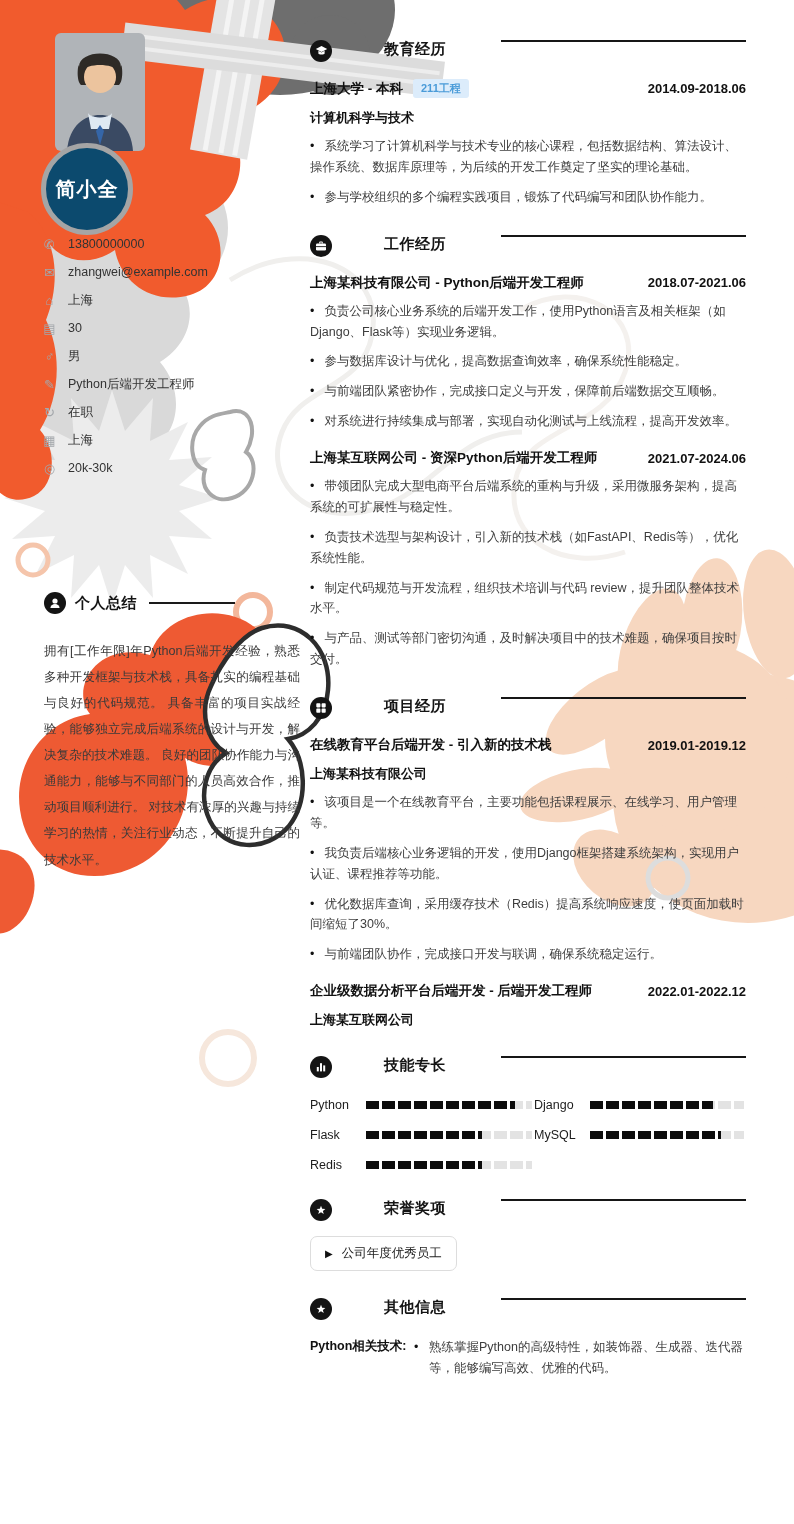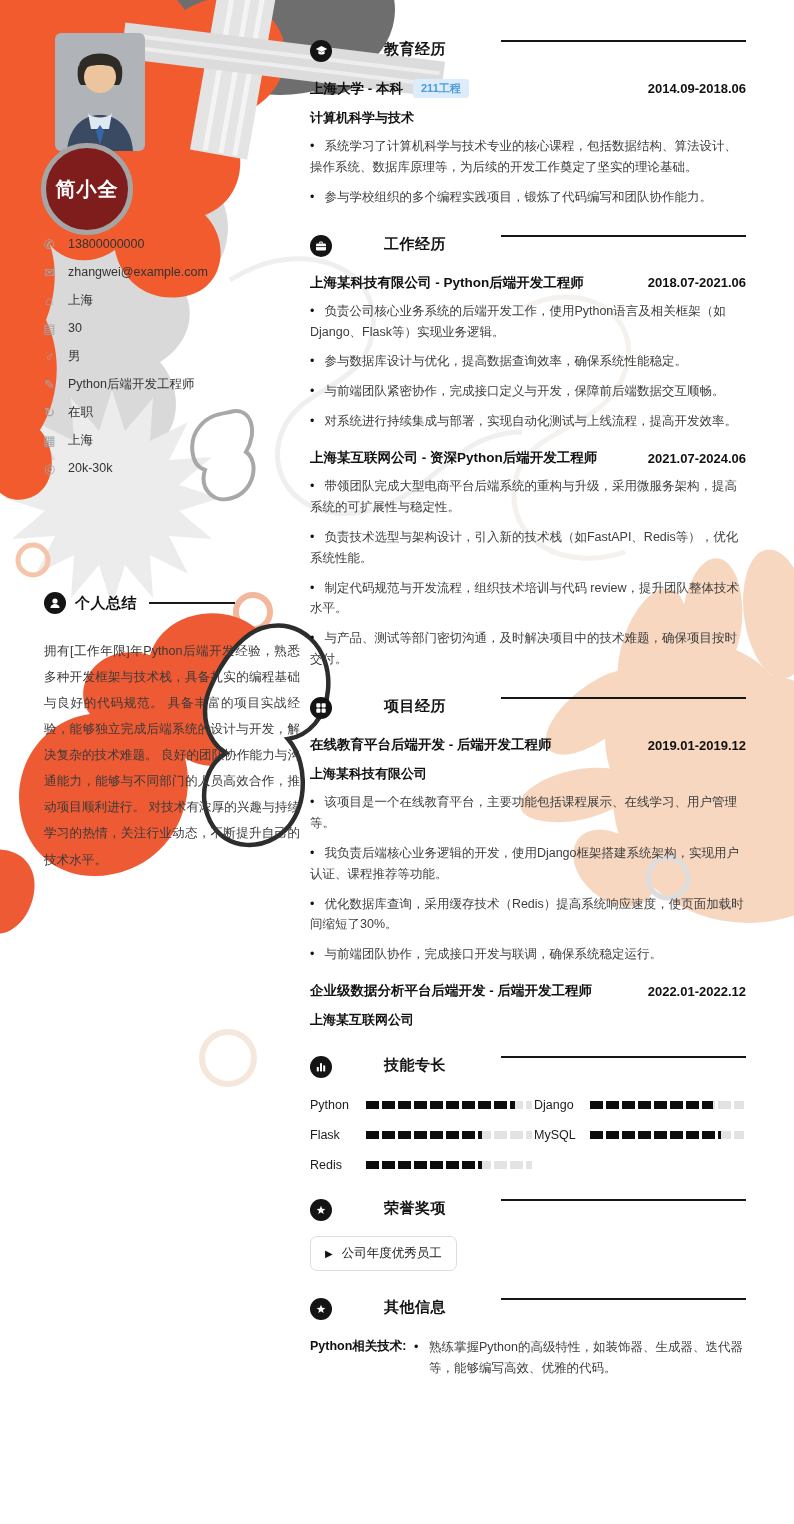--- a/index.html
+++ b/index.html
@@ -5,21 +5,21 @@
   html,body{margin:0;padding:0;background:#fff;}
   .page{position:relative;width:794px;height:1524px;background:#fff;overflow:hidden;
         font-family:"Liberation Sans","DejaVu Sans",sans-serif;color:#3d3d3d;}
   .decor{position:absolute;left:0;top:0;z-index:0;}
   .sidebar{position:absolute;left:40px;top:0;width:262px;z-index:3;}
   .main{position:absolute;left:310px;top:26px;width:436px;z-index:2;}
 
   
   .photo{position:absolute;left:15px;top:33px;width:90px;height:118px;border-radius:6px;overflow:hidden;}
   .name-badge{position:absolute;left:1px;top:143px;width:92px;height:92px;border-radius:50%;
-      background:#7f1d1d;border:5px solid #a5a5a5;box-sizing:border-box;
+      background:#0c4a6e;border:5px solid #a5a5a5;box-sizing:border-box;
       display:flex;align-items:center;justify-content:center;}
   .name-badge span{color:#fff;font-size:20px;font-weight:bold;letter-spacing:1px;}
   .contacts{position:absolute;left:2px;top:230px;width:258px;}
   .contact-row{display:flex;align-items:center;height:28px;font-size:12.5px;color:#333;}
   .contact-row .ci{width:15px;margin-right:11px;color:#a3a7ab;font-size:13px;text-align:center;flex:0 0 15px;}
   .summary{position:absolute;left:4px;top:592px;width:256px;}
   .side-head{display:flex;align-items:center;}
   .sec-ico{width:22px;height:22px;border-radius:50%;background:#141414;display:flex;
       align-items:center;justify-content:center;flex:0 0 22px;}
   .sec-ico svg{display:block;}
@@ -270,21 +270,21 @@
               <rect x="1.3" y="6.6" width="4.1" height="4.1" rx="0.8" fill="#fff"></rect>
               <rect x="6.6" y="6.6" width="4.1" height="4.1" rx="0.8" fill="#fff"></rect>
             </svg>
         </span>
         <h2>项目经历</h2>
         <div class="sec-rule"></div>
       </div>
 
       <div>
         <div class="entry-head">
-          <div class="entry-title">在线教育平台后端开发 - 后端开发工程师</div>
+          <div class="entry-title">在线教育平台后端开发 - 引入新的技术栈</div>
           <div class="entry-date">2019.01-2019.12</div>
         </div>
         <div class="entry-sub">上海某科技有限公司</div>
         <ul class="flat">
           <li>该项目是一个在线教育平台，主要功能包括课程展示、在线学习、用户管理等。</li>
           <li>我负责后端核心业务逻辑的开发，使用Django框架搭建系统架构，实现用户认证、课程推荐等功能。</li>
           <li>优化数据库查询，采用缓存技术（Redis）提高系统响应速度，使页面加载时间缩短了30%。</li>
           <li>与前端团队协作，完成接口开发与联调，确保系统稳定运行。</li>
         </ul>
       </div>

